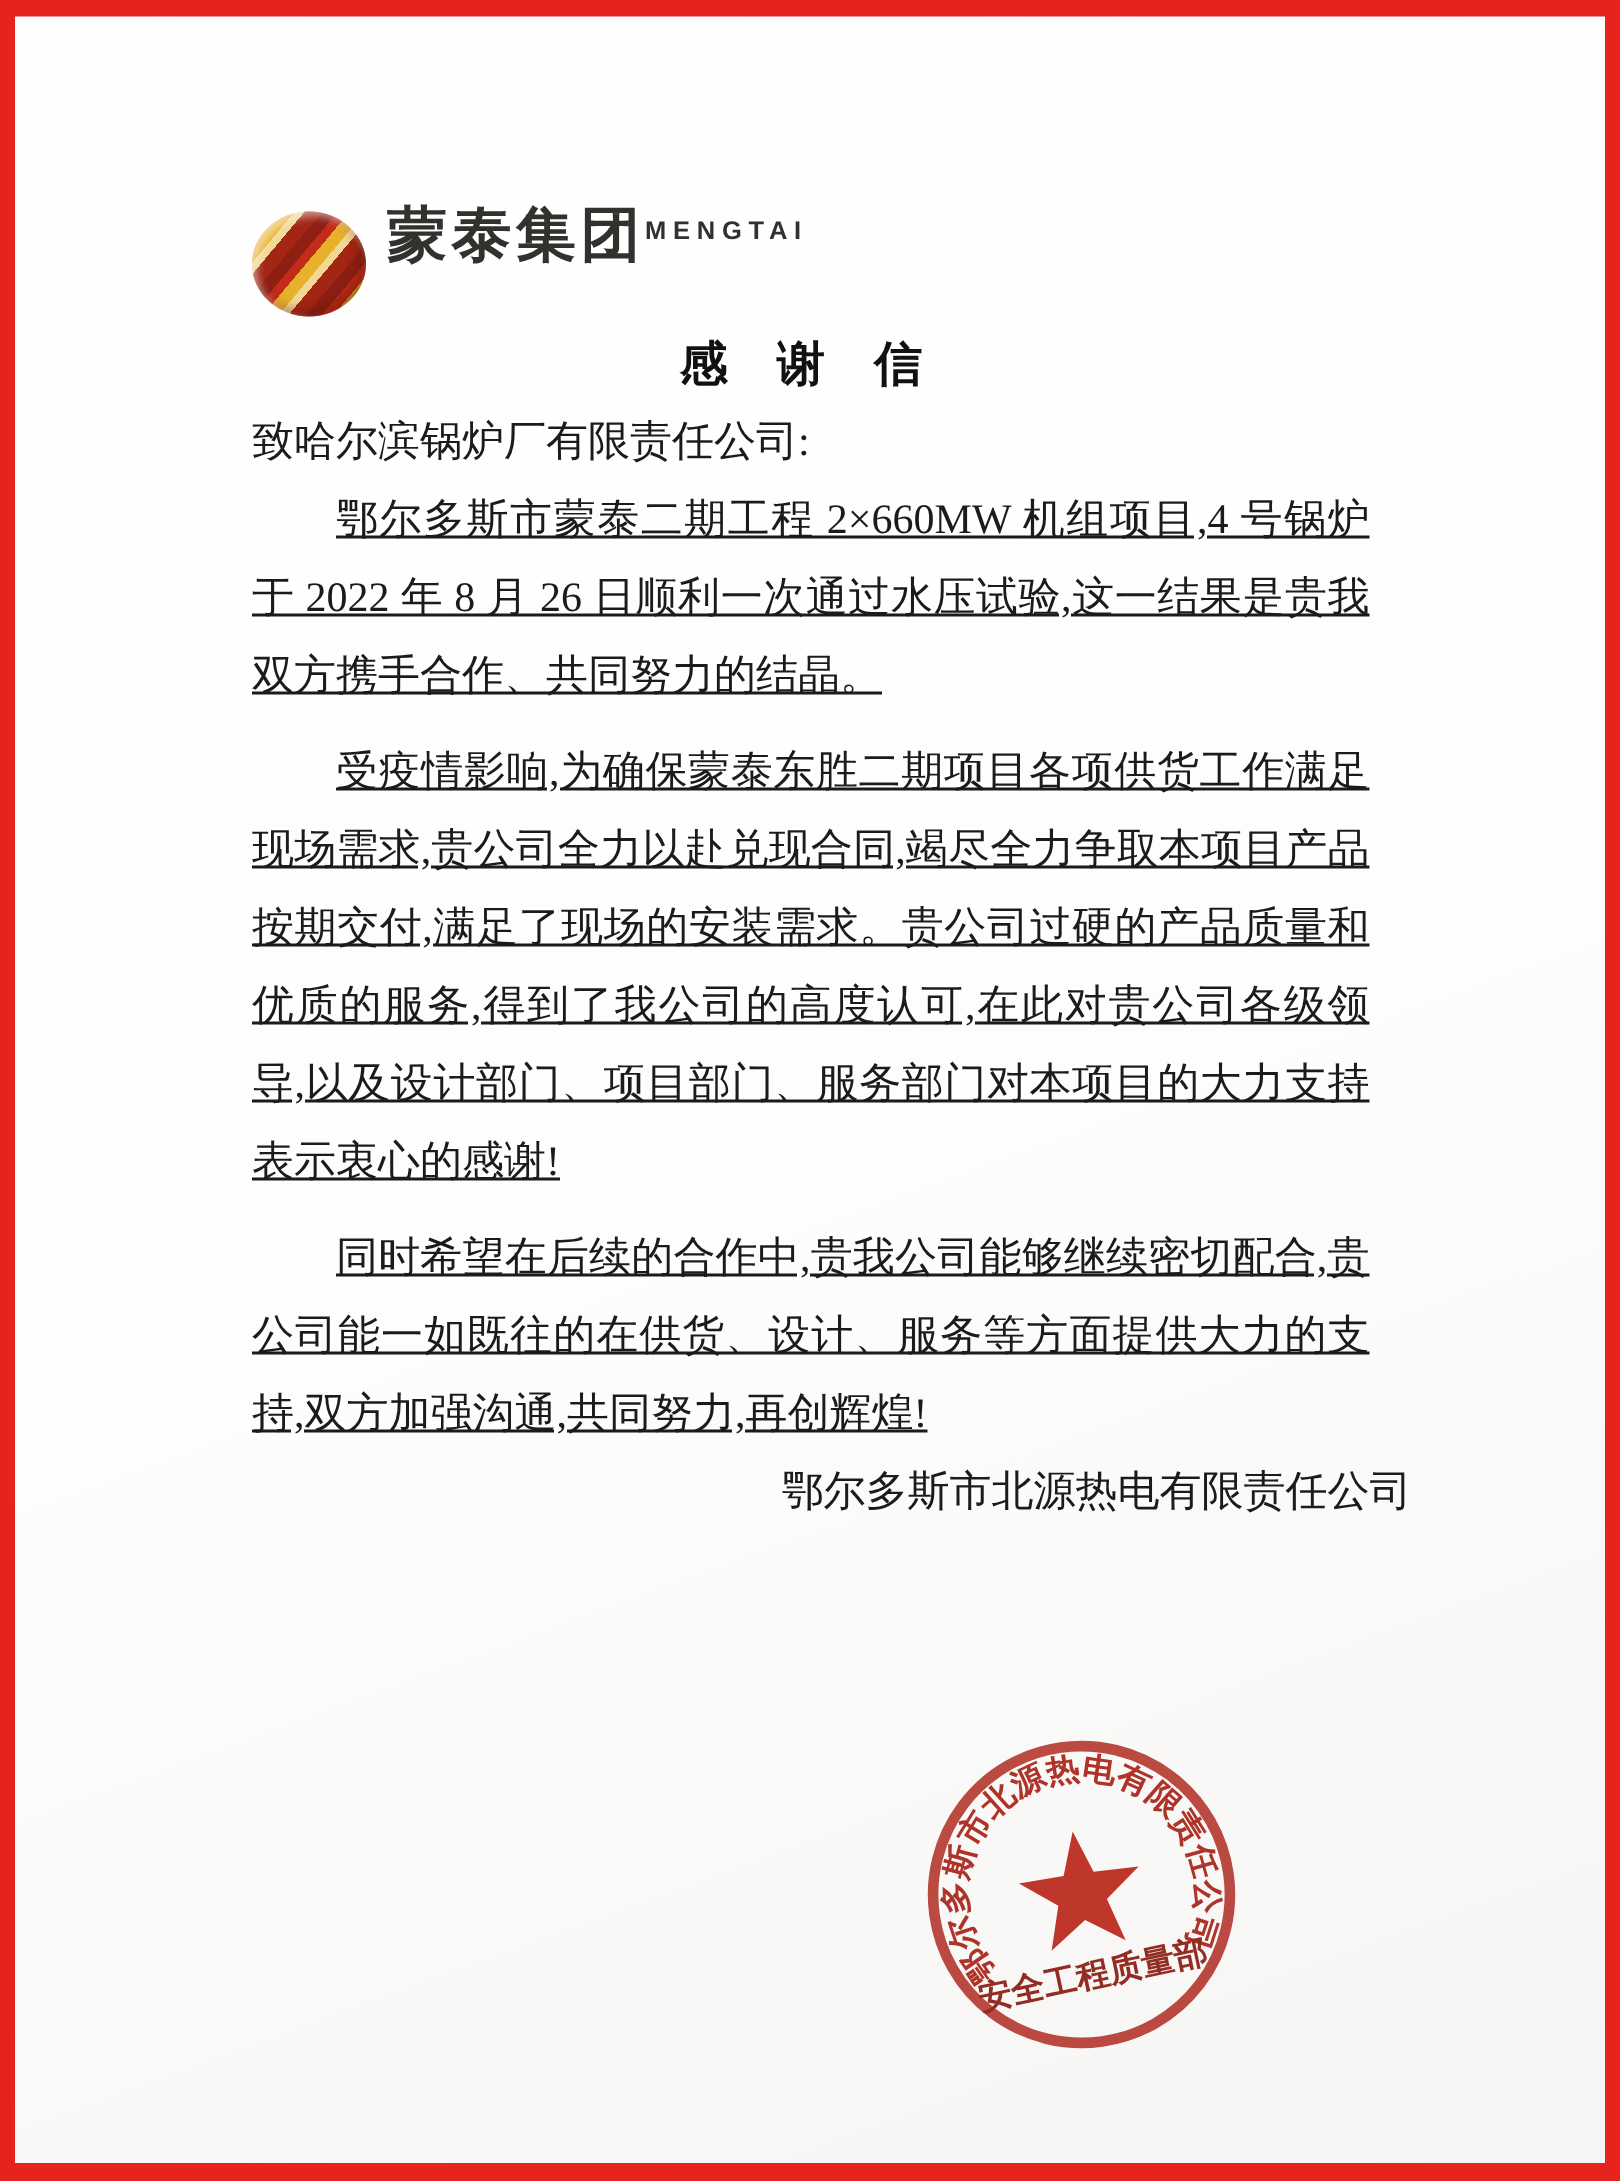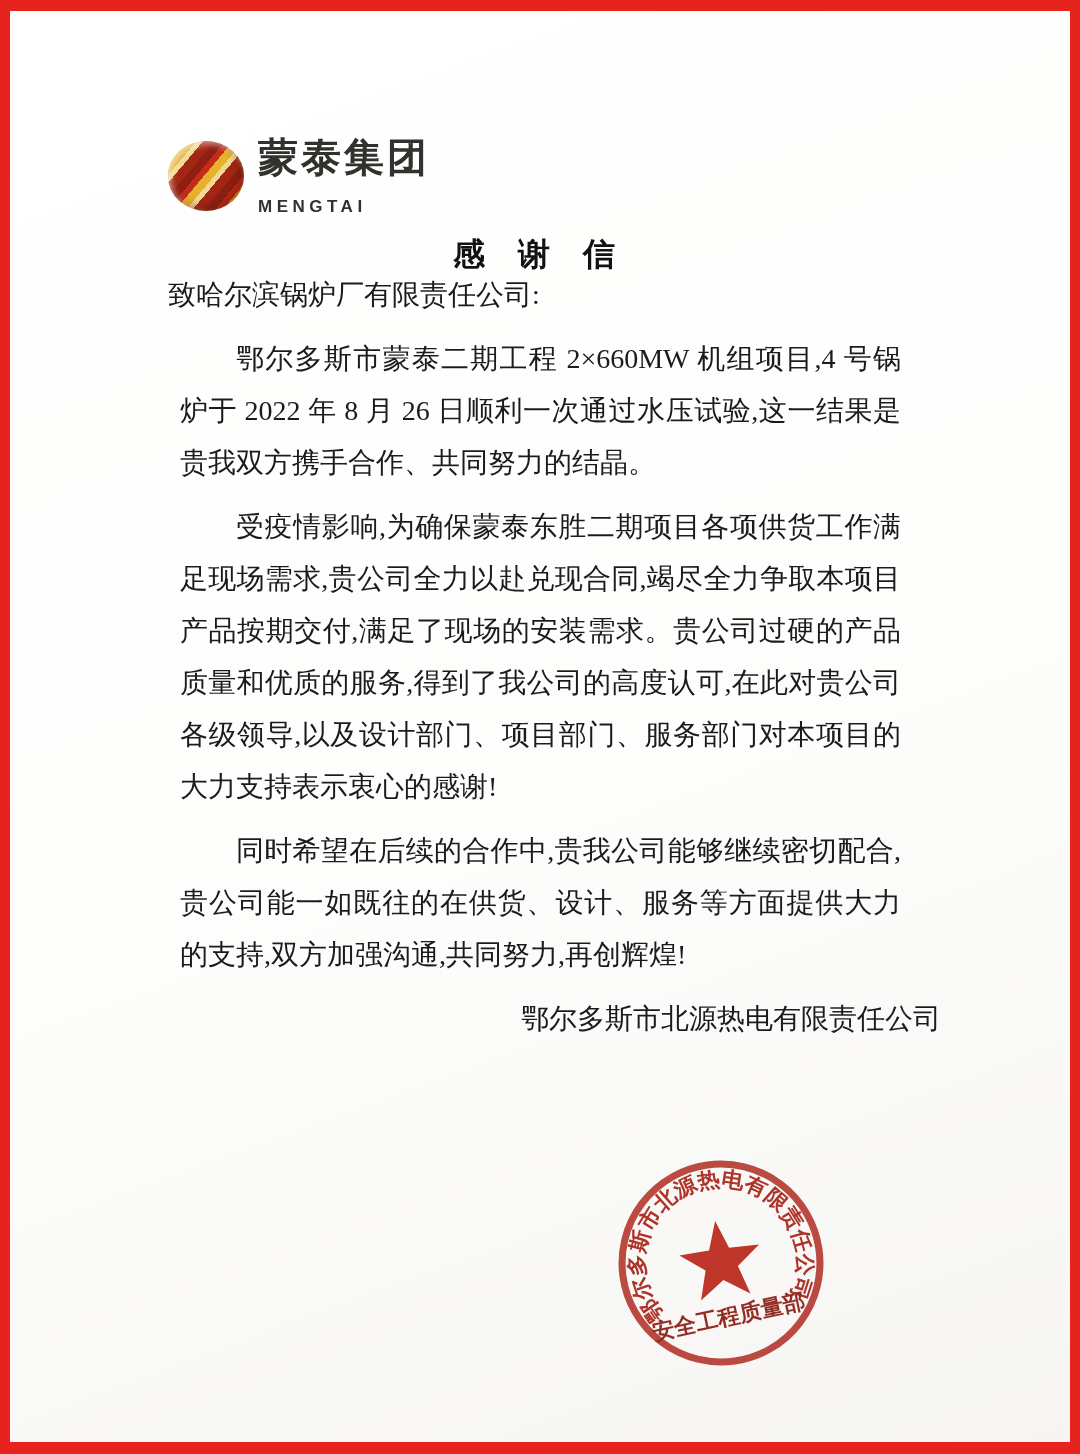--- a/index.html
+++ b/index.html
@@ -19,46 +19,45 @@
     display:flex;align-items:flex-start;gap:14px;
   }
   .logo-sphere{
     width:76px;height:70px;border-radius:50%;
     margin-top:4px;
     background:repeating-linear-gradient(130deg,
       #8e1f12 0 8px,#c22c18 8px 14px,#e8b12c 14px 22px,
       #f2d993 22px 27px,#a32514 27px 36px);
     box-shadow:inset 3px 3px 6px rgba(255,255,255,.55), inset -4px -4px 8px rgba(90,20,5,.45);
   }
-  .logo-text{display:flex;flex-direction:column;line-height:1;justify-content:space-between;}
+  .logo-text{display:flex;flex-direction:row;line-height:1;justify-content:space-between;}
   .logo-cn{
     font-family:"Liberation Sans","DejaVu Sans",sans-serif;
     font-weight:bold;font-size:40px;color:#33312d;letter-spacing:3px;
   }
   .logo-en{
     font-family:"Liberation Sans","DejaVu Sans",sans-serif;
-    font-weight:bold;font-size:17px;color:#33312d;letter-spacing:4.5px;margin-top:21px;
+    font-weight:bold;font-size:17px;color:#33312d;letter-spacing:4.5px;margin-top:8px;
   }
   
   .title{
     position:absolute;top:210px;left:0;width:100%;
     text-align:center;
     font-family:"Liberation Sans","DejaVu Sans",sans-serif;
     font-weight:bold;font-size:32px;color:#111;
     letter-spacing:12px;
-    margin-top:12px;
   }
   
   .content{
     position:absolute;left:158px;top:258px;width:745px;
     font-size:28px;line-height:52px;color:#1b1b1b;
     text-align:justify;
   }
   .salutation{text-indent:0;}
-  .para{margin:12px;text-indent:2em;}
+  .para{margin:0;text-indent:2em;text-decoration:underline;}
   .para + .para{margin-top:12px;}
   .signature{
     margin-left:auto;width:392px;text-align:center;
   }
   .sig-company{white-space:nowrap;}
   .sig-date{letter-spacing:2px;}
   
   .stamp{
     position:absolute;left:605px;top:1146px;width:212px;height:212px;
     transform:rotate(-8deg);

